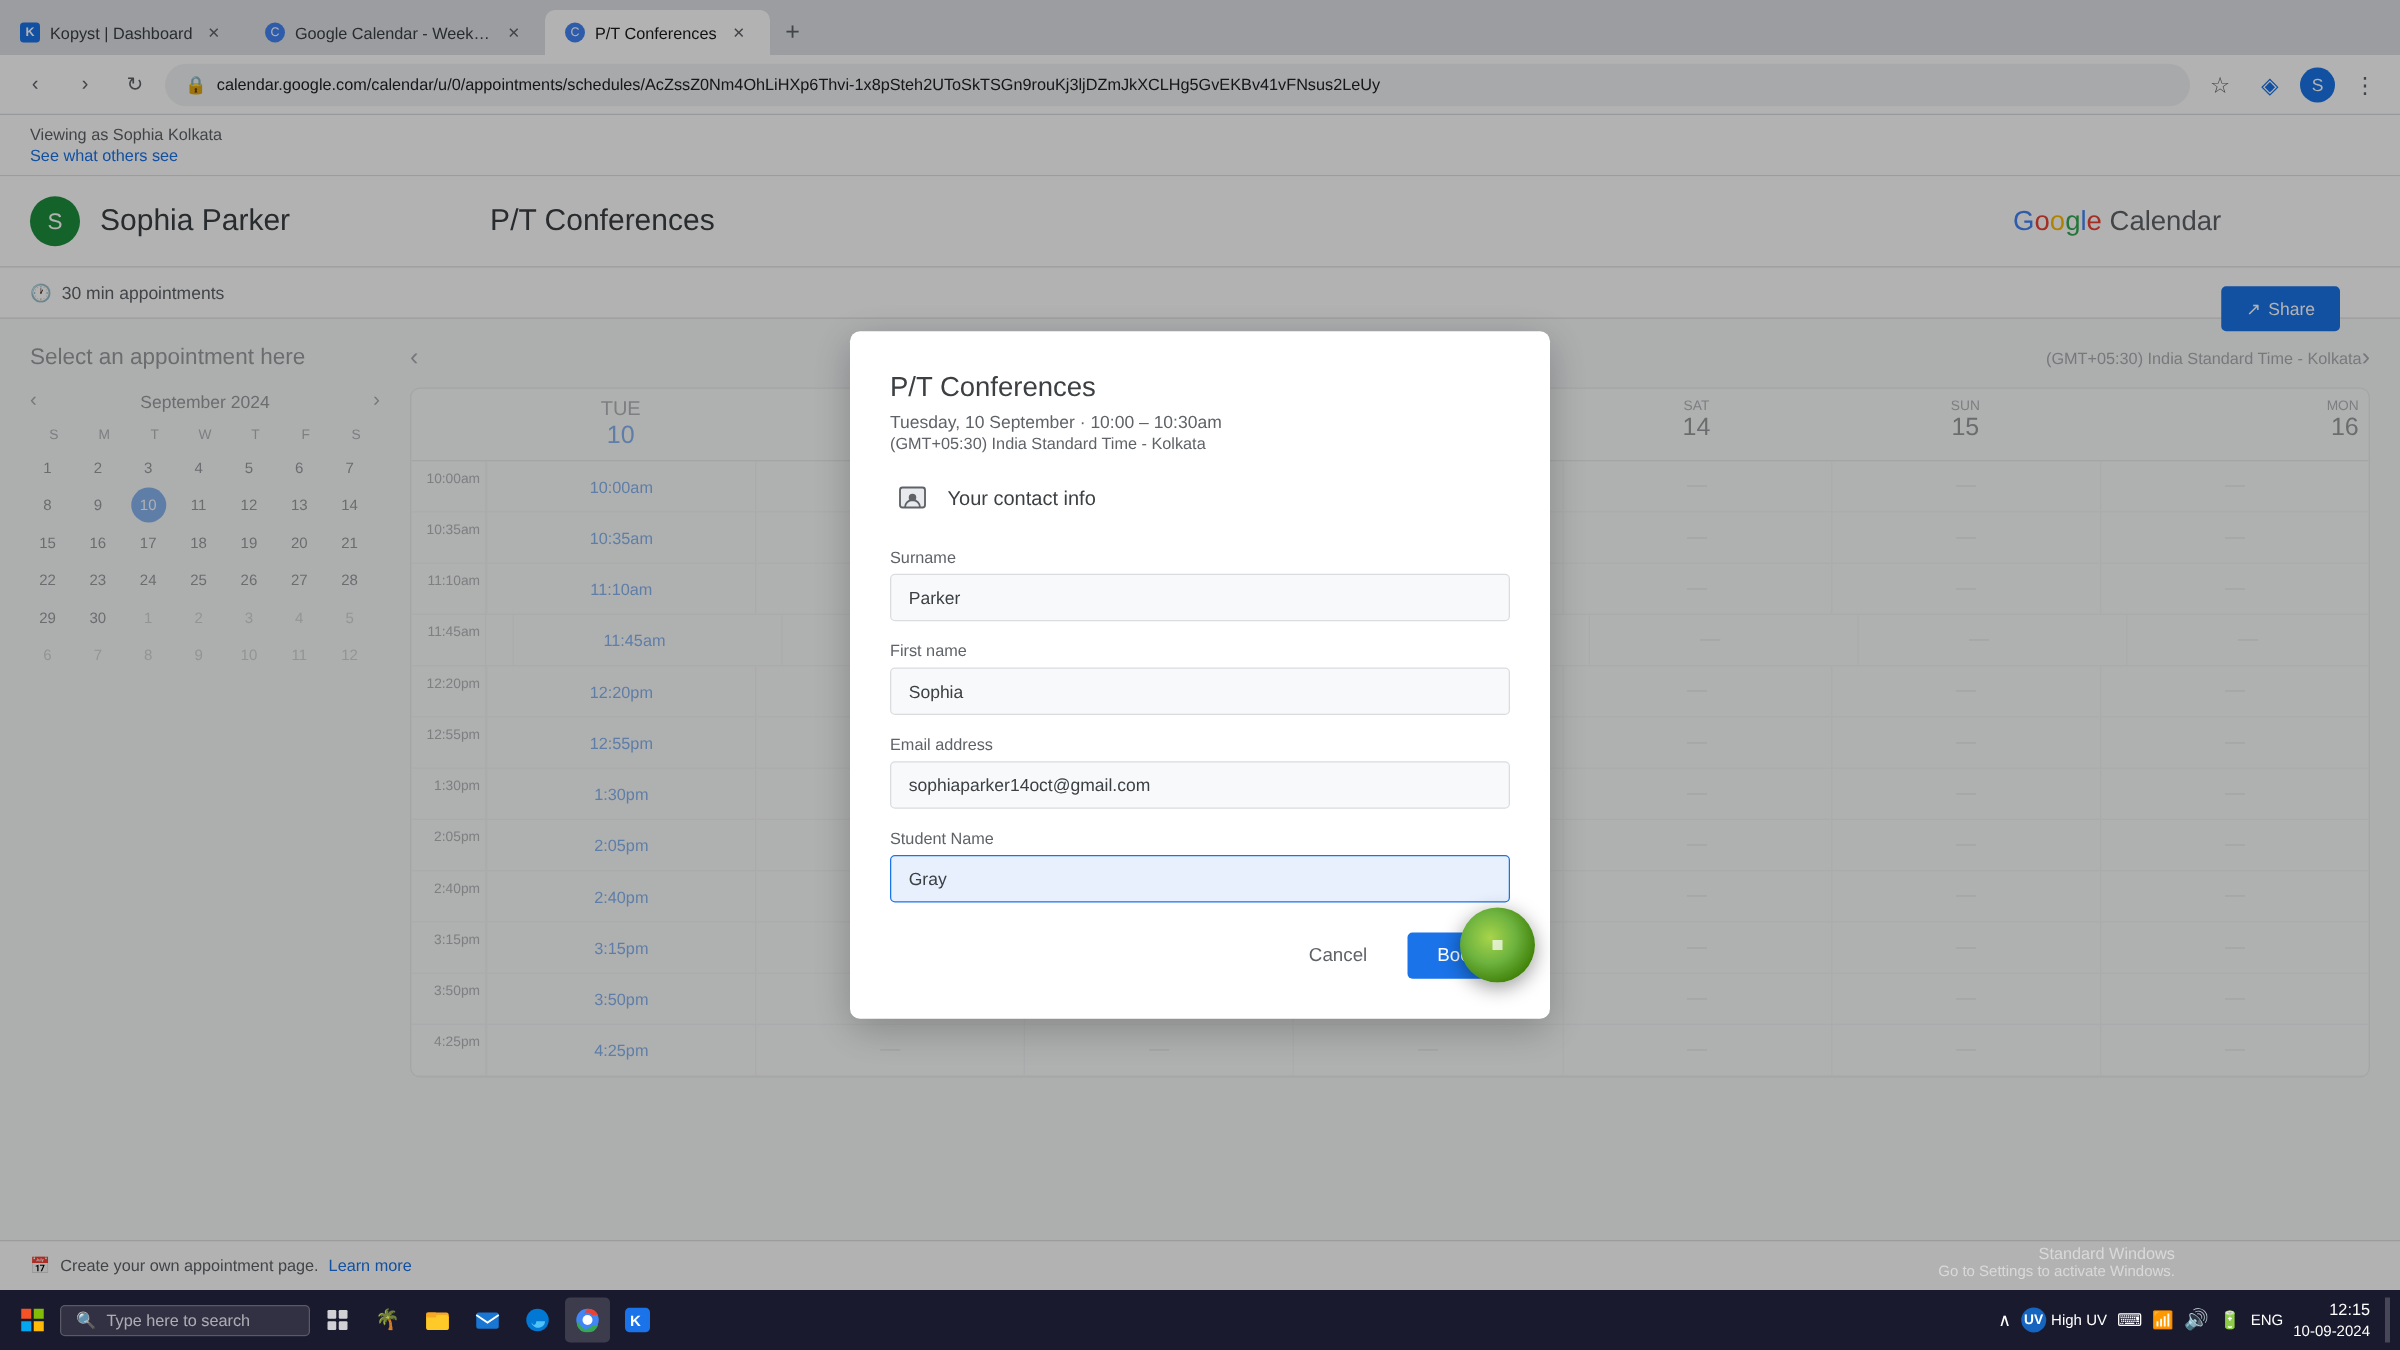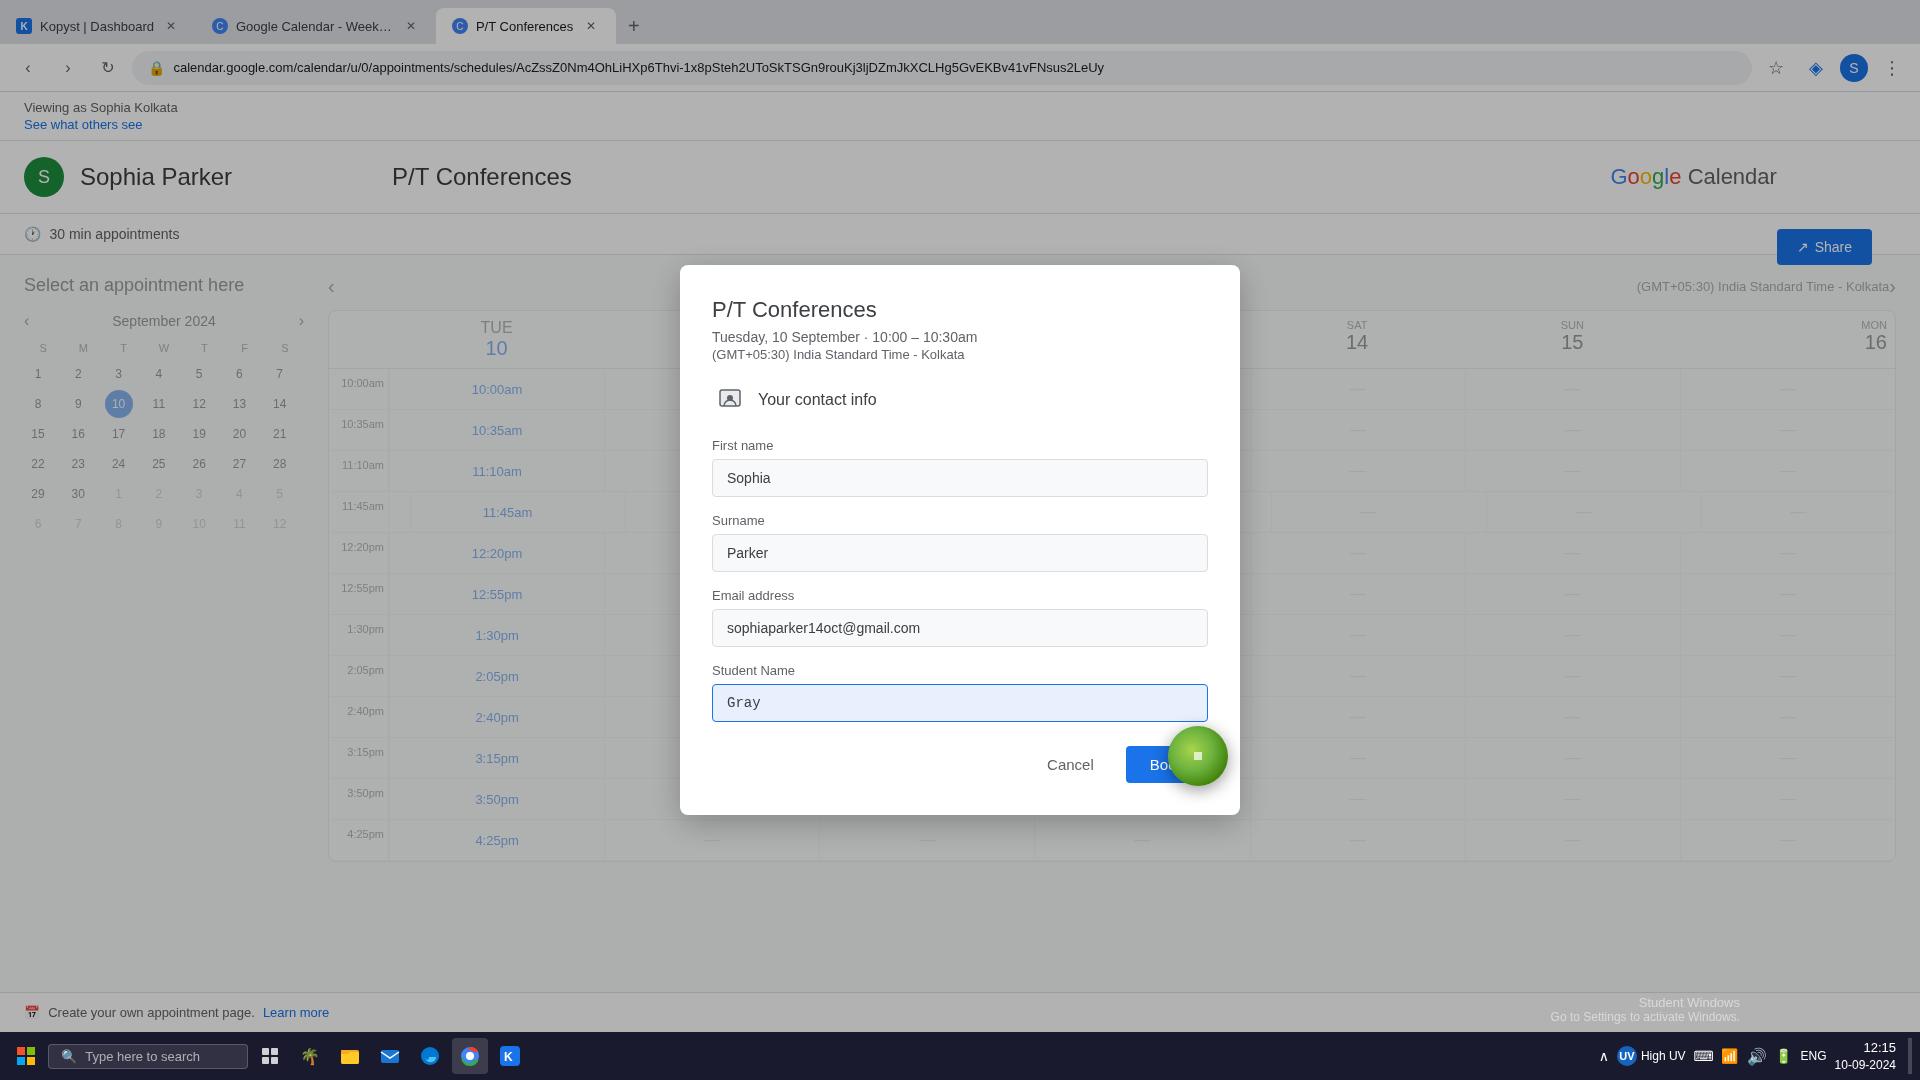--- a/index.html
+++ b/index.html
@@ -62,21 +62,21 @@
     .modal { position: fixed; top: 50%; left: 50%; transform: translate(-50%, -50%); background: #fff; border-radius: 8px; box-shadow: 0 8px 32px rgba(0,0,0,0.24); z-index: 200; width: 560px; padding: 32px; }
     .modal-title { font-size: 22px; color: #3c4043; font-weight: 400; margin-bottom: 6px; }
     .modal-subtitle { font-size: 14px; color: #5f6368; margin-bottom: 2px; }
     .modal-tz { font-size: 13px; color: #5f6368; margin-bottom: 20px; }
     .contact-info-header { display: flex; align-items: center; gap: 10px; margin-bottom: 20px; }
     .contact-icon { width: 36px; height: 36px; display: flex; align-items: center; justify-content: center; color: #5f6368; font-size: 20px; }
     .contact-label { font-size: 16px; color: #3c4043; font-weight: 400; }
     .form-group { margin-bottom: 16px; }
     .form-label { font-size: 13px; color: #5f6368; margin-bottom: 6px; display: block; }
     .form-input { width: 100%; padding: 10px 14px; border: 1px solid #dadce0; border-radius: 4px; font-size: 14px; color: #3c4043; background: #f8f9fa; outline: none; }
-    .form-input.active-input { border-color: #1a73e8; background: #e8f0fe; font-family: Liberation Mono, monospace; }
+    .form-input.active-input { border-color: #1a73e8; background: #e8f0fe; }
     .modal-actions { display: flex; justify-content: flex-end; gap: 16px; align-items: center; margin-top: 24px; }
     .btn-cancel { background: none; border: none; color: #5f6368; font-size: 15px; cursor: pointer; padding: 8px 16px; border-radius: 4px; }
     .btn-book { background: #1a73e8; color: #fff; border: none; font-size: 15px; cursor: pointer; padding: 10px 24px; border-radius: 4px; position: relative; }
     .btn-book-circle { position: absolute; right: -16px; top: -16px; width: 56px; height: 56px; border-radius: 50%; background: radial-gradient(circle, #8dc63f 0%, #6aaa00 40%, #4a7c00 100%); display: flex; align-items: center; justify-content: center; box-shadow: 0 4px 12px rgba(0,0,0,0.3); }
 
     
     .bottom-bar { position: absolute; bottom: 0; left: 0; right: 0; background: #fff; border-top: 1px solid #e0e0e0; padding: 12px 24px; font-size: 13px; color: #5f6368; display: flex; align-items: center; gap: 8px; }
     .bottom-bar a { color: #1a73e8; }
 
     
@@ -454,27 +454,27 @@
       <svg width="24" height="24" viewBox="0 0 24 24" fill="none">
         <rect x="2" y="2" width="20" height="16" rx="2" fill="#e8eaed" stroke="#5f6368" stroke-width="1.5"></rect>
         <circle cx="12" cy="10" r="3" fill="#5f6368"></circle>
         <path d="M6 18c0-3.3 2.7-6 6-6s6 2.7 6 6" stroke="#5f6368" stroke-width="1.5" fill="none"></path>
       </svg>
     </div>
     <span class="contact-label">Your contact info</span>
   </div>
 
   <div class="form-group">
+    <label class="form-label">Surname</label>
+    <input class="form-input" type="text" value="Parker" style="">
+  </div>
+
+  <div class="form-group">
     <label class="form-label">First name</label>
     <input class="form-input" type="text" value="Sophia" style="">
-  </div>
-
-  <div class="form-group">
-    <label class="form-label">Surname</label>
-    <input class="form-input" type="text" value="Parker" style="">
   </div>
 
   <div class="form-group">
     <label class="form-label">Email address</label>
     <input class="form-input" type="email" value="sophiaparker14oct@gmail.com" style="">
   </div>
 
   <div class="form-group">
     <label class="form-label">Student Name</label>
     <input class="form-input active-input" type="text" value="Gray" style="">
@@ -547,21 +547,21 @@
   </div>
   <div class="taskbar-icon">
     <svg width="20" height="20" viewBox="0 0 20 20">
         <rect width="20" height="20" rx="4" fill="#1a73e8"></rect>
         <text x="4" y="15" fill="white" font-size="12" font-weight="bold">K</text>
       </svg>
   </div>
   <div class="taskbar-spacer"></div>
 
   <div class="activate-windows" style="position:fixed;bottom:56px;right:180px;color:rgba(255,255,255,0.5);text-align:right;">
-    <div style="font-size:13px;">Student Windows</div>
+    <div style="font-size:13px;">Standard Windows</div>
     <div style="font-size:12px;">Go to Settings to activate Windows.</div>
   </div>
   <div class="taskbar-tray">
     <div style="color:#fff;font-size:14px;">∧</div>
     <div style="display:flex;align-items:center;gap:4px;">
       <span style="background:#1565c0;color:#fff;border-radius:50%;width:20px;height:20px;display:flex;align-items:center;justify-content:center;font-size:11px;font-weight:bold;">UV</span>
       <span style="font-size:12px;color:#fff;">High UV</span>
     </div>
     <div style="color:#fff;font-size:14px;">⌨</div>
     <div style="color:#fff;font-size:14px;">📶</div>

